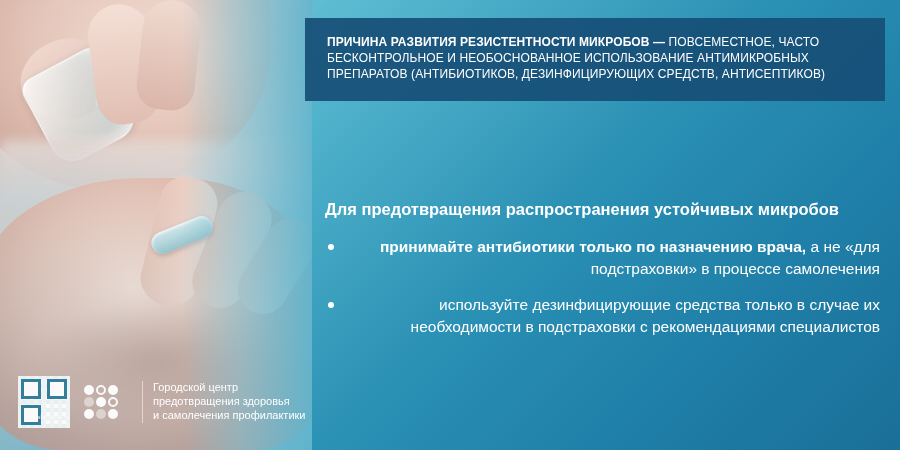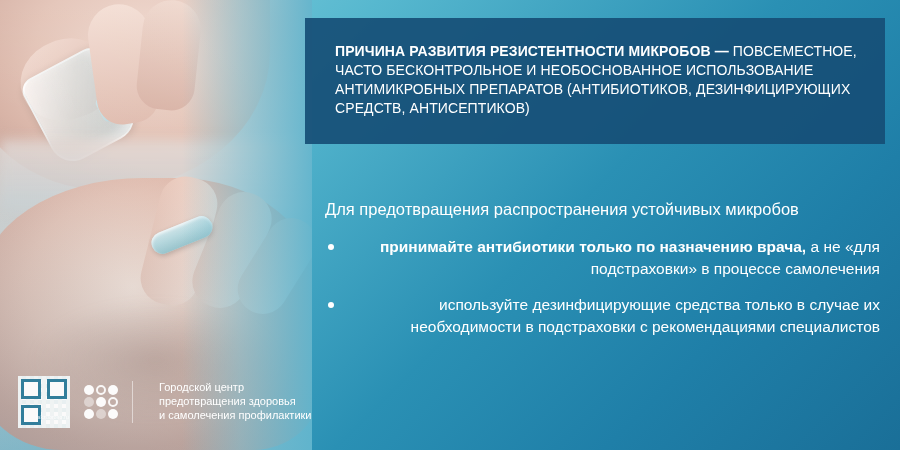--- a/index.html
+++ b/index.html
@@ -143,22 +143,22 @@
     position: absolute;
     left: 305px;
     top: 18px;
     width: 580px;
     padding: 16px 18px 18px 22px;
     box-sizing: border-box;
     background: rgba(22, 78, 118, 0.92);
     color: #ffffff;
   }
   .headline p {
-    margin: 8px;
-    font-size: 14px;
+    margin: 0;
+    font-size: 12px;
     line-height: 1.35;
     letter-spacing: 0.1px;
     text-transform: uppercase;
   }
   .headline .lead {
     font-weight: bold;
   }
   .headline .rest {
     font-weight: normal;
   }
@@ -166,21 +166,21 @@
   
   .body-block {
     position: absolute;
     left: 325px;
     top: 198px;
     width: 555px;
     color: #ffffff;
   }
   .body-title {
     font-size: 16.5px;
-    font-weight: normal;
+    font-weight: bold;
     line-height: 1.35;
     margin: 0 0 16px 0;
   }
   ul.points {
     list-style: none;
     margin: 0;
     padding: 0;
   }
   ul.points li {
     position: relative;
@@ -265,21 +265,22 @@
     background: transparent;
     border: 2px solid #ffffff;
     box-sizing: border-box;
     opacity: 0.9;
   }
   .logo-text {
     color: #ffffff;
     font-size: 11px;
     line-height: 1.25;
     border-left: 1px solid rgba(255,255,255,0.5);
-    padding-left: 26px;
+    padding-left: 10px;
+    margin-left: 10px;
   }
 </style>
 </head>
 <body>
 
 <div class="slide">
 
   <div class="photo">
     <div class="skin-top"></div>
     <div class="thumb"></div>

